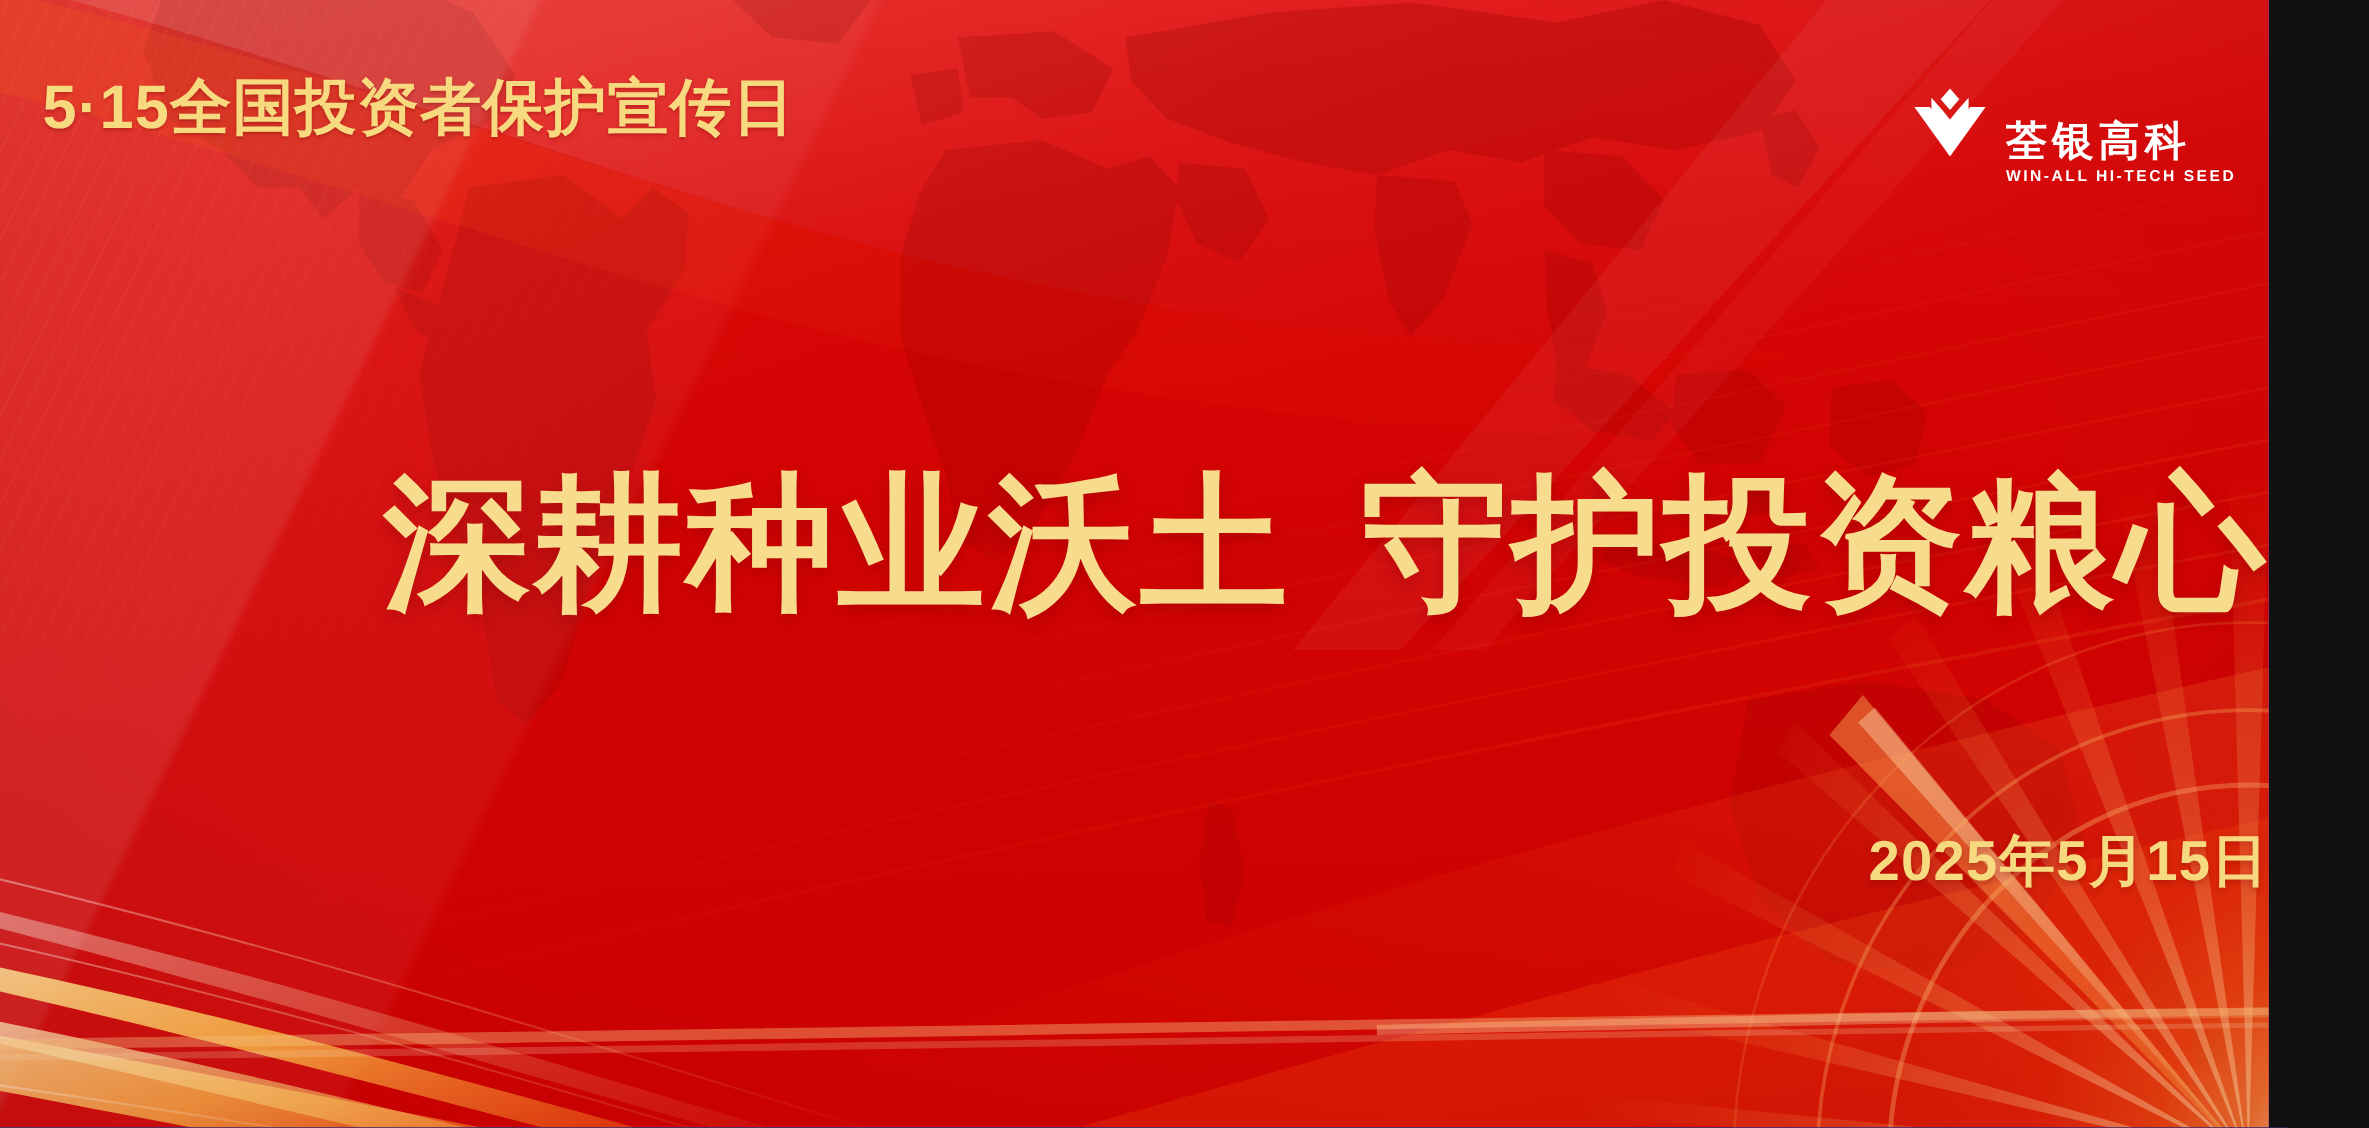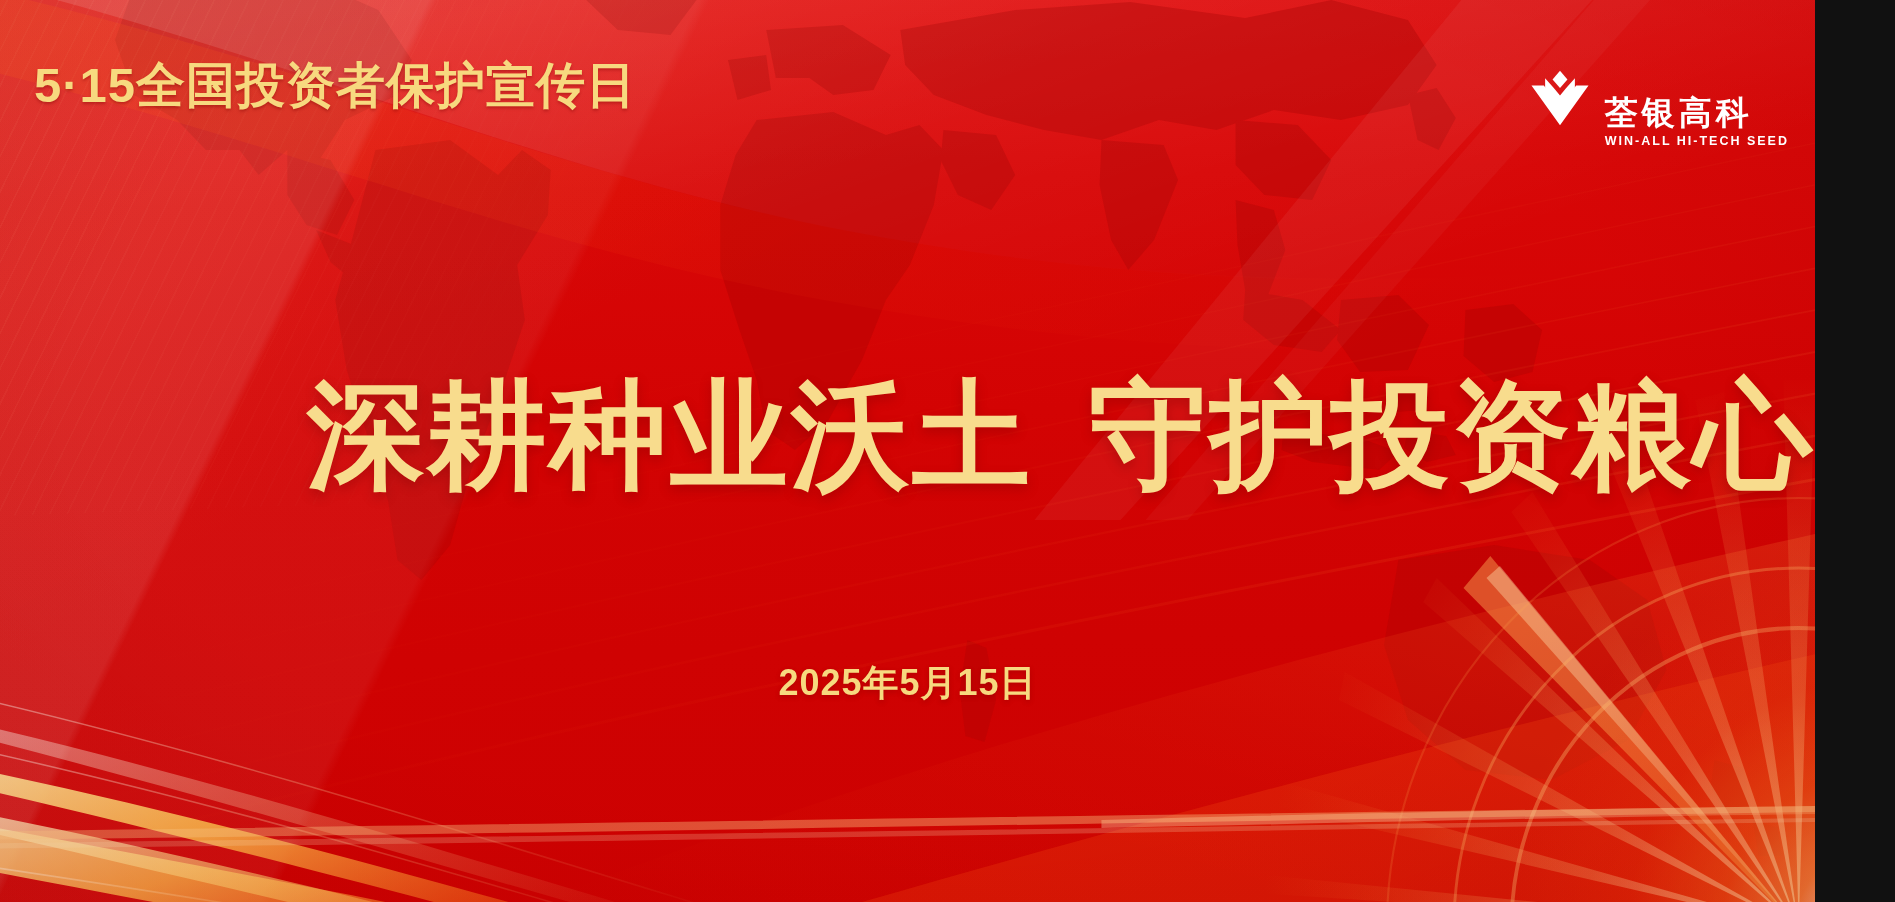--- a/index.html
+++ b/index.html
@@ -136,22 +136,22 @@
     white-space: nowrap;
     text-shadow: 0 5px 12px rgba(110,0,0,0.30);
     margin-top: 21px;
   }
   .headline .gap { display: inline-block; width: 56px; }
 
   .date {
     position: absolute;
     left: 0; right: 0;
     top: 659px;
-    text-align: center;
-    font-size: 36px;
+    text-align: right;
+    font-size: 45px;
     font-weight: 700;
     color: #f7d97f;
     letter-spacing: 1px;
     text-shadow: 0 2px 5px rgba(110,0,0,.30);
   }
 </style>
 </head>
 <body>
 
 <div id="banner">

